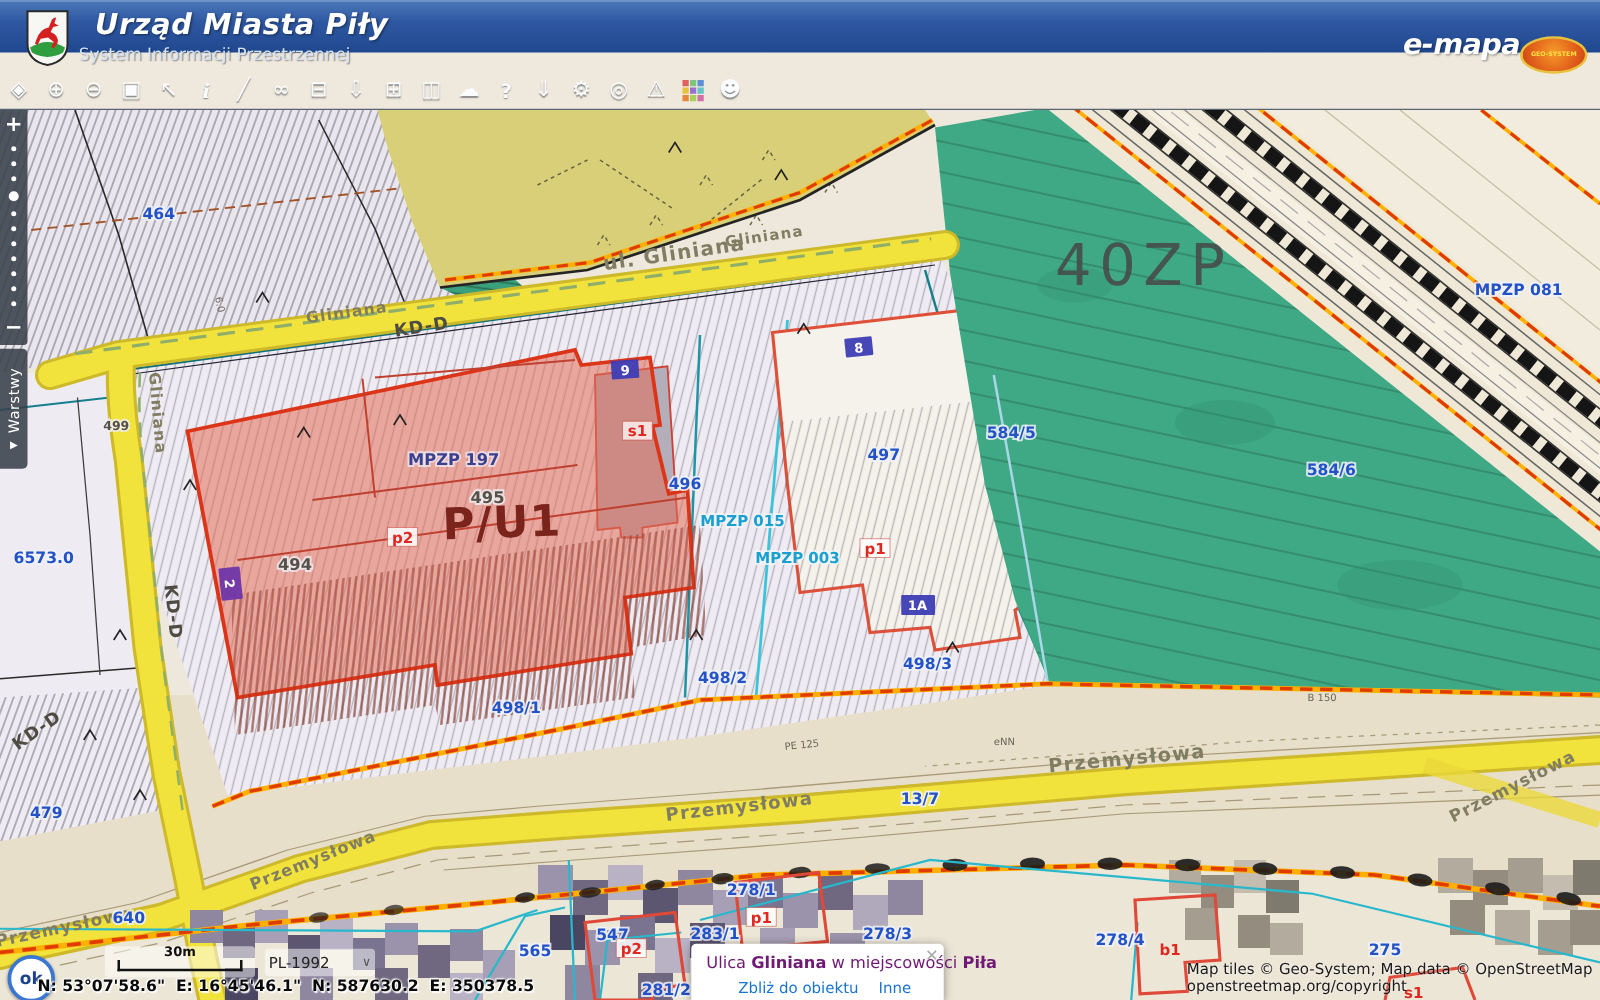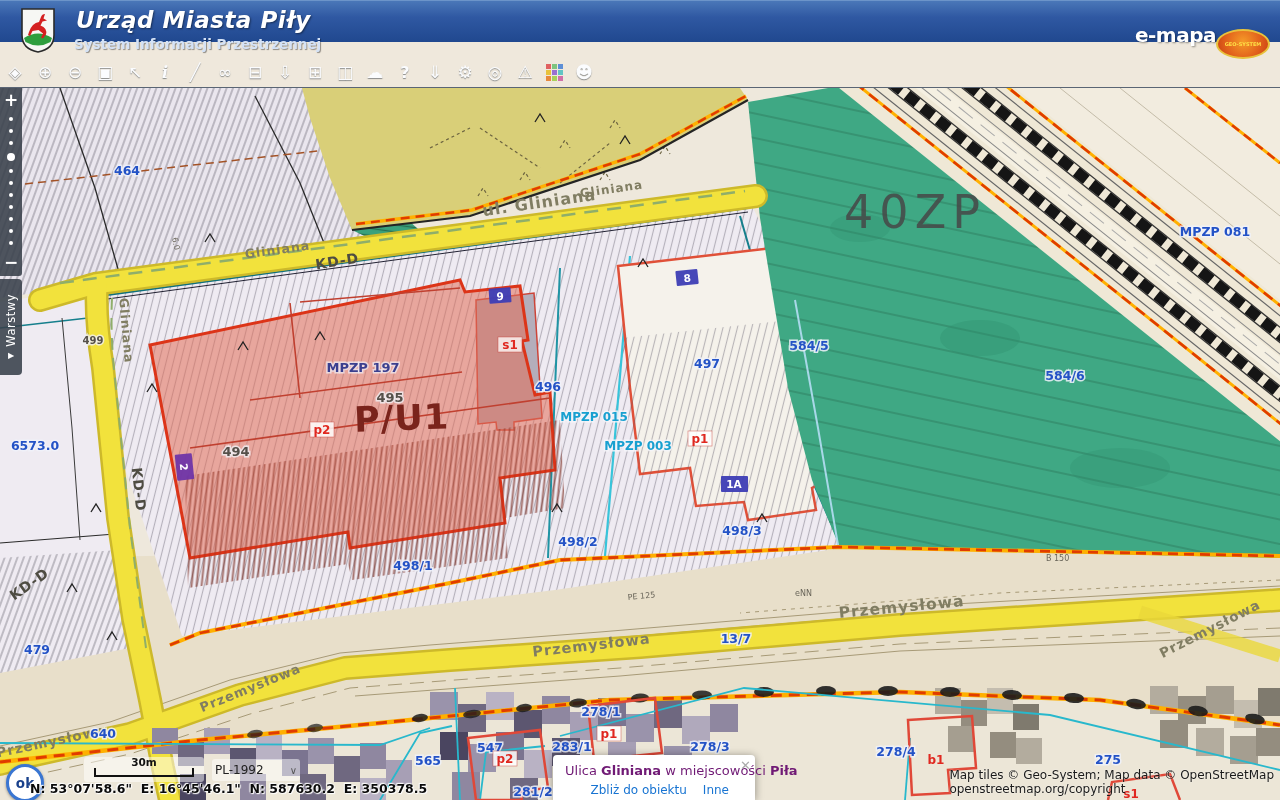--- a/index.html
+++ b/index.html
@@ -4,25 +4,25 @@
 <style>
   html,body{margin:0;padding:0;background:#222;}
   #app{position:relative;width:1280px;height:800px;overflow:hidden;font-family:"DejaVu Sans",sans-serif;background:#efe8dc;}
   
   #header{position:absolute;left:0;top:0;width:1280px;height:42px;
     background:linear-gradient(180deg,#4a77b8 0%,#2f58a2 40%,#20488f 100%);
     border-top:1px solid #6c94c9;box-sizing:border-box;}
   #coa{position:absolute;left:18px;top:5px;width:40px;height:48px;}
   .htitle{position:absolute;left:76px;top:6px;color:#fff;font-size:23px;font-weight:bold;font-style:italic;
     text-shadow:1px 1px 2px rgba(0,0,0,.45);letter-spacing:.5px;}
-  .hsub{position:absolute;left:74px;top:35px;color:#d4e2f6;font-size:13.5px;font-weight:bold;
+  .hsub{position:absolute;left:63px;top:35px;color:#d4e2f6;font-size:13.5px;font-weight:normal;
     text-shadow:1px 1px 1px rgba(0,0,0,.4);}
   .hportal{position:absolute;right:14px;top:6px;color:#eef3fc;font-size:12.5px;}
-  .hbrand{position:absolute;right:64px;top:22px;color:#fff;font-size:20px;font-weight:bold;letter-spacing:-.5px;
-    text-shadow:1px 1px 2px rgba(0,0,0,.4);}
+  .hbrand{position:absolute;right:64px;top:22px;color:#fff;font-size:23px;font-weight:bold;letter-spacing:-.5px;
+    text-shadow:1px 1px 2px rgba(0,0,0,.4);font-style:italic;}
   .hbadge{position:absolute;right:10px;top:28px;width:50px;height:26px;border-radius:50%;
     background:radial-gradient(circle at 50% 40%,#f59a28 0%,#e3641c 55%,#c93f12 100%);
     border:2px solid #e8c23c;color:#ffe046;font-size:5px;font-weight:bold;display:flex;align-items:center;justify-content:center;}
   
   #toolbar{position:absolute;left:0;top:58px;width:1280px;height:30px;
     background:linear-gradient(180deg,#b2bac6 0%,#8era 0%,#8d98a7 55%,#79859a 100%);
     border-bottom:1px solid #5a6574;box-sizing:border-box;}
   .ticon{position:relative;display:inline-block;width:30px;height:30px;line-height:29px;text-align:center;
     color:#fbfcfe;font-size:17px;cursor:pointer;text-shadow:0 1px 1px rgba(40,50,60,.5);vertical-align:top;}
   .ticon.info{font-family:"DejaVu Serif",serif;font-style:italic;font-weight:bold;font-size:16px;}

